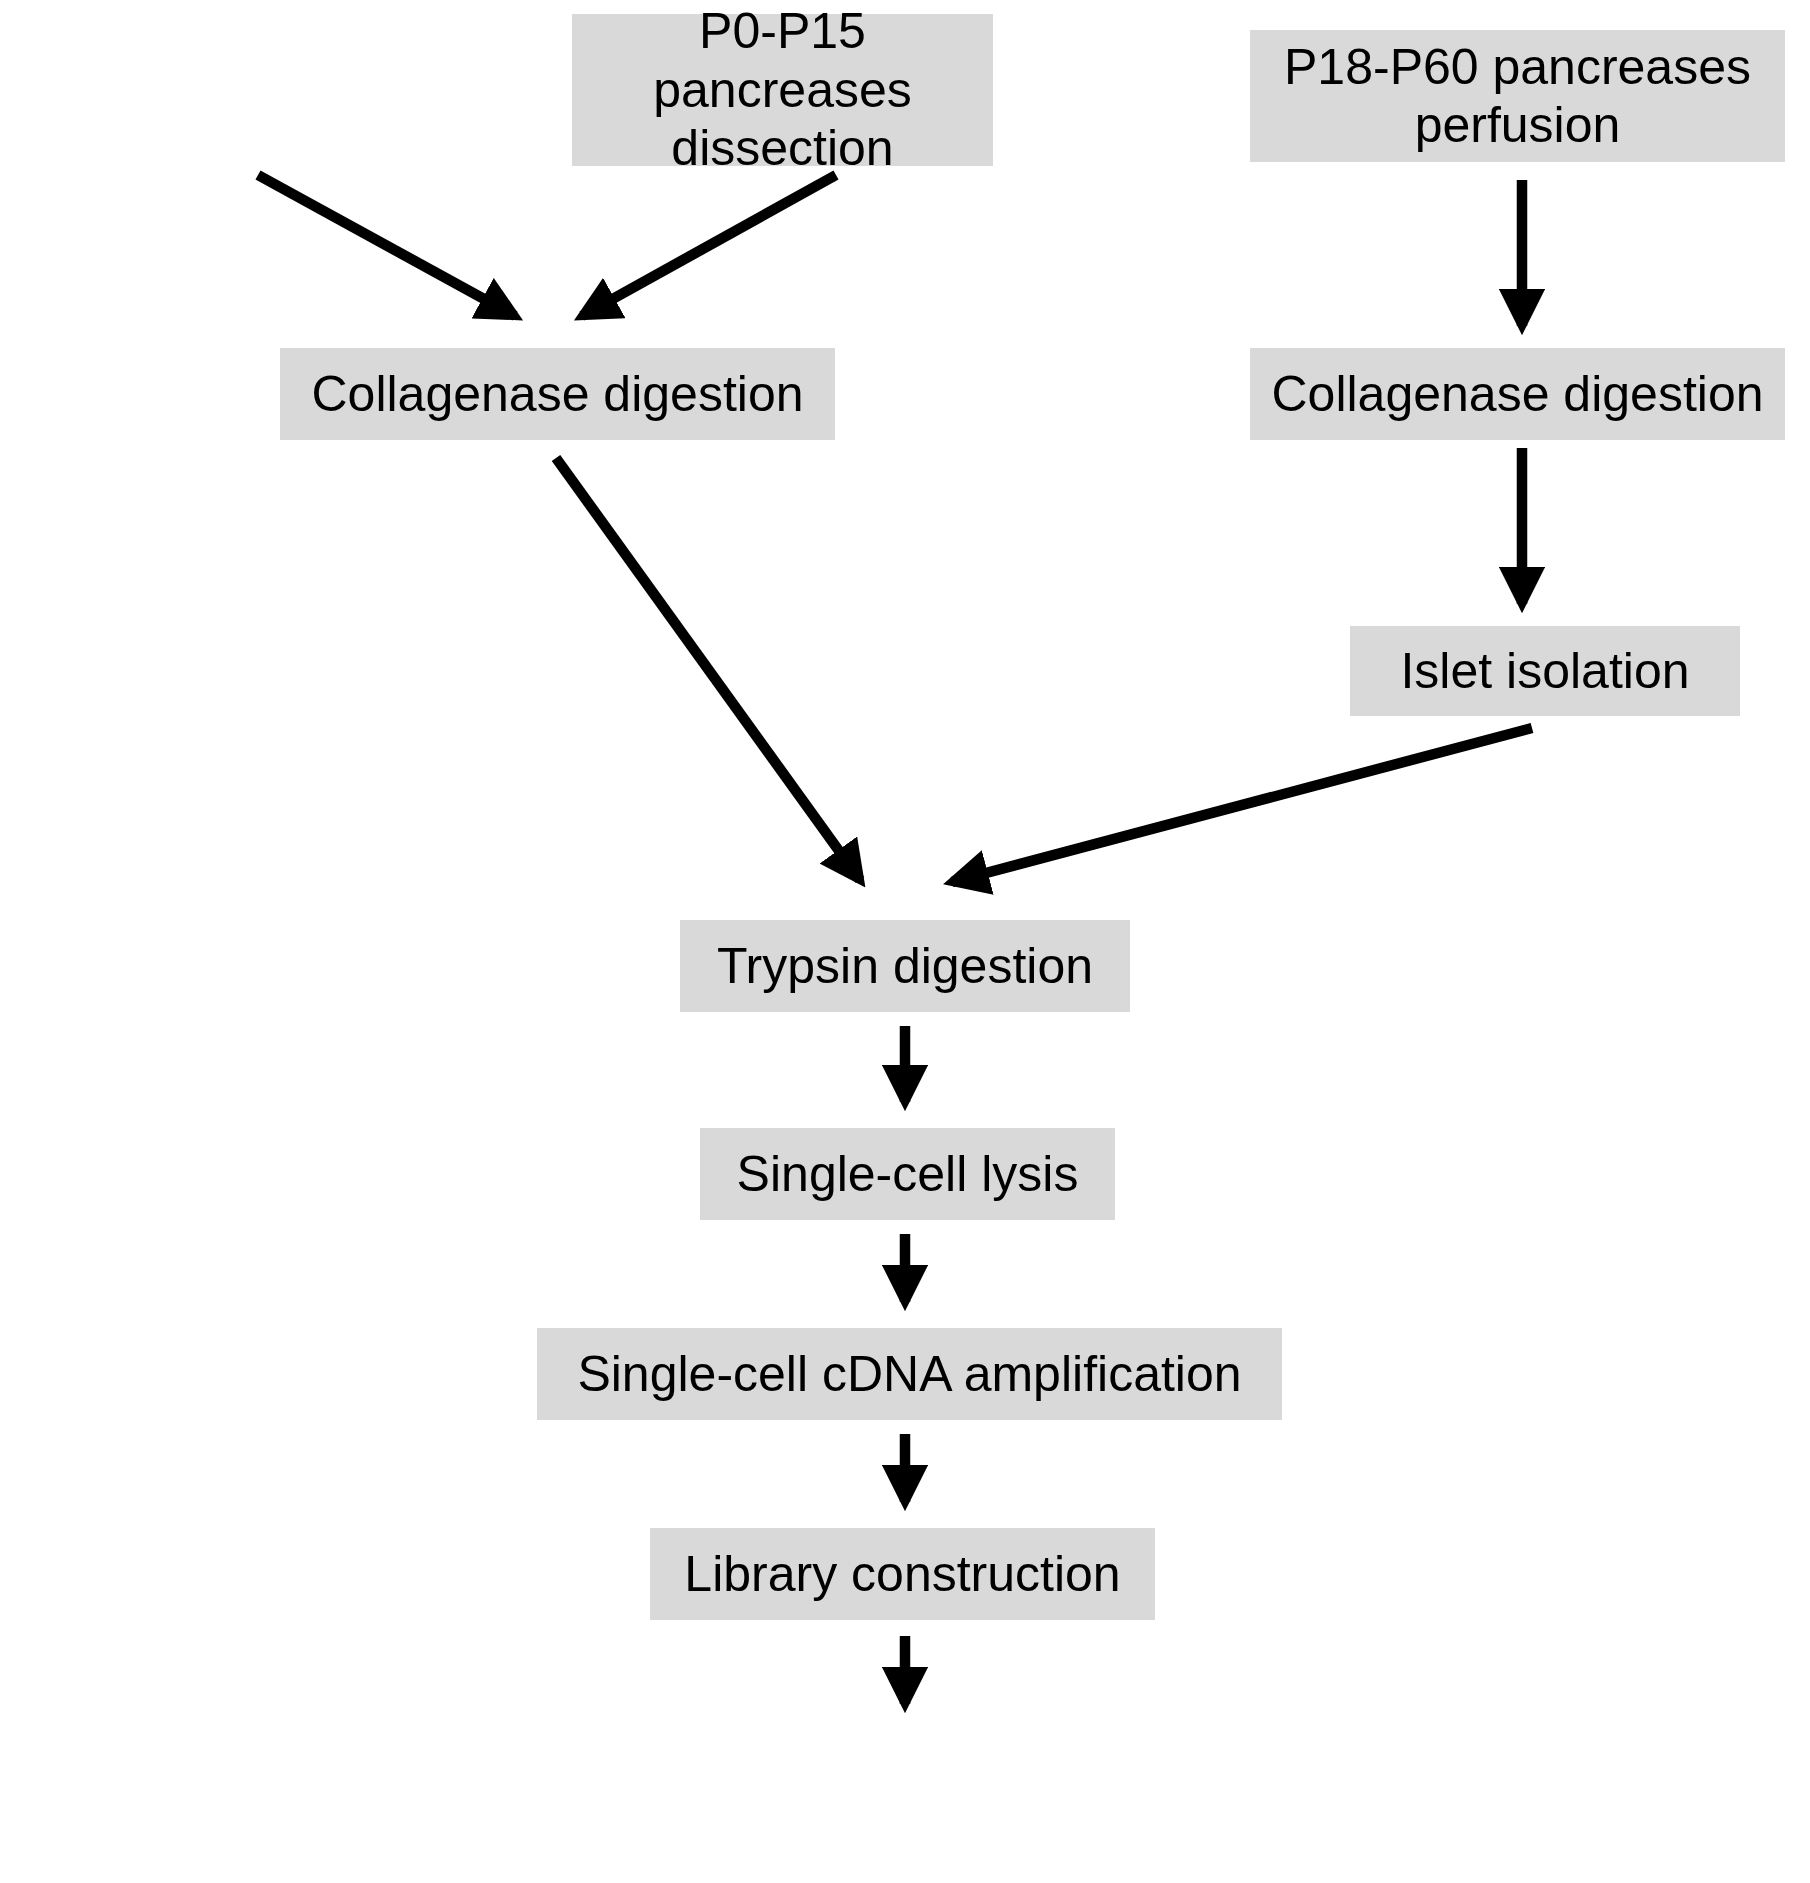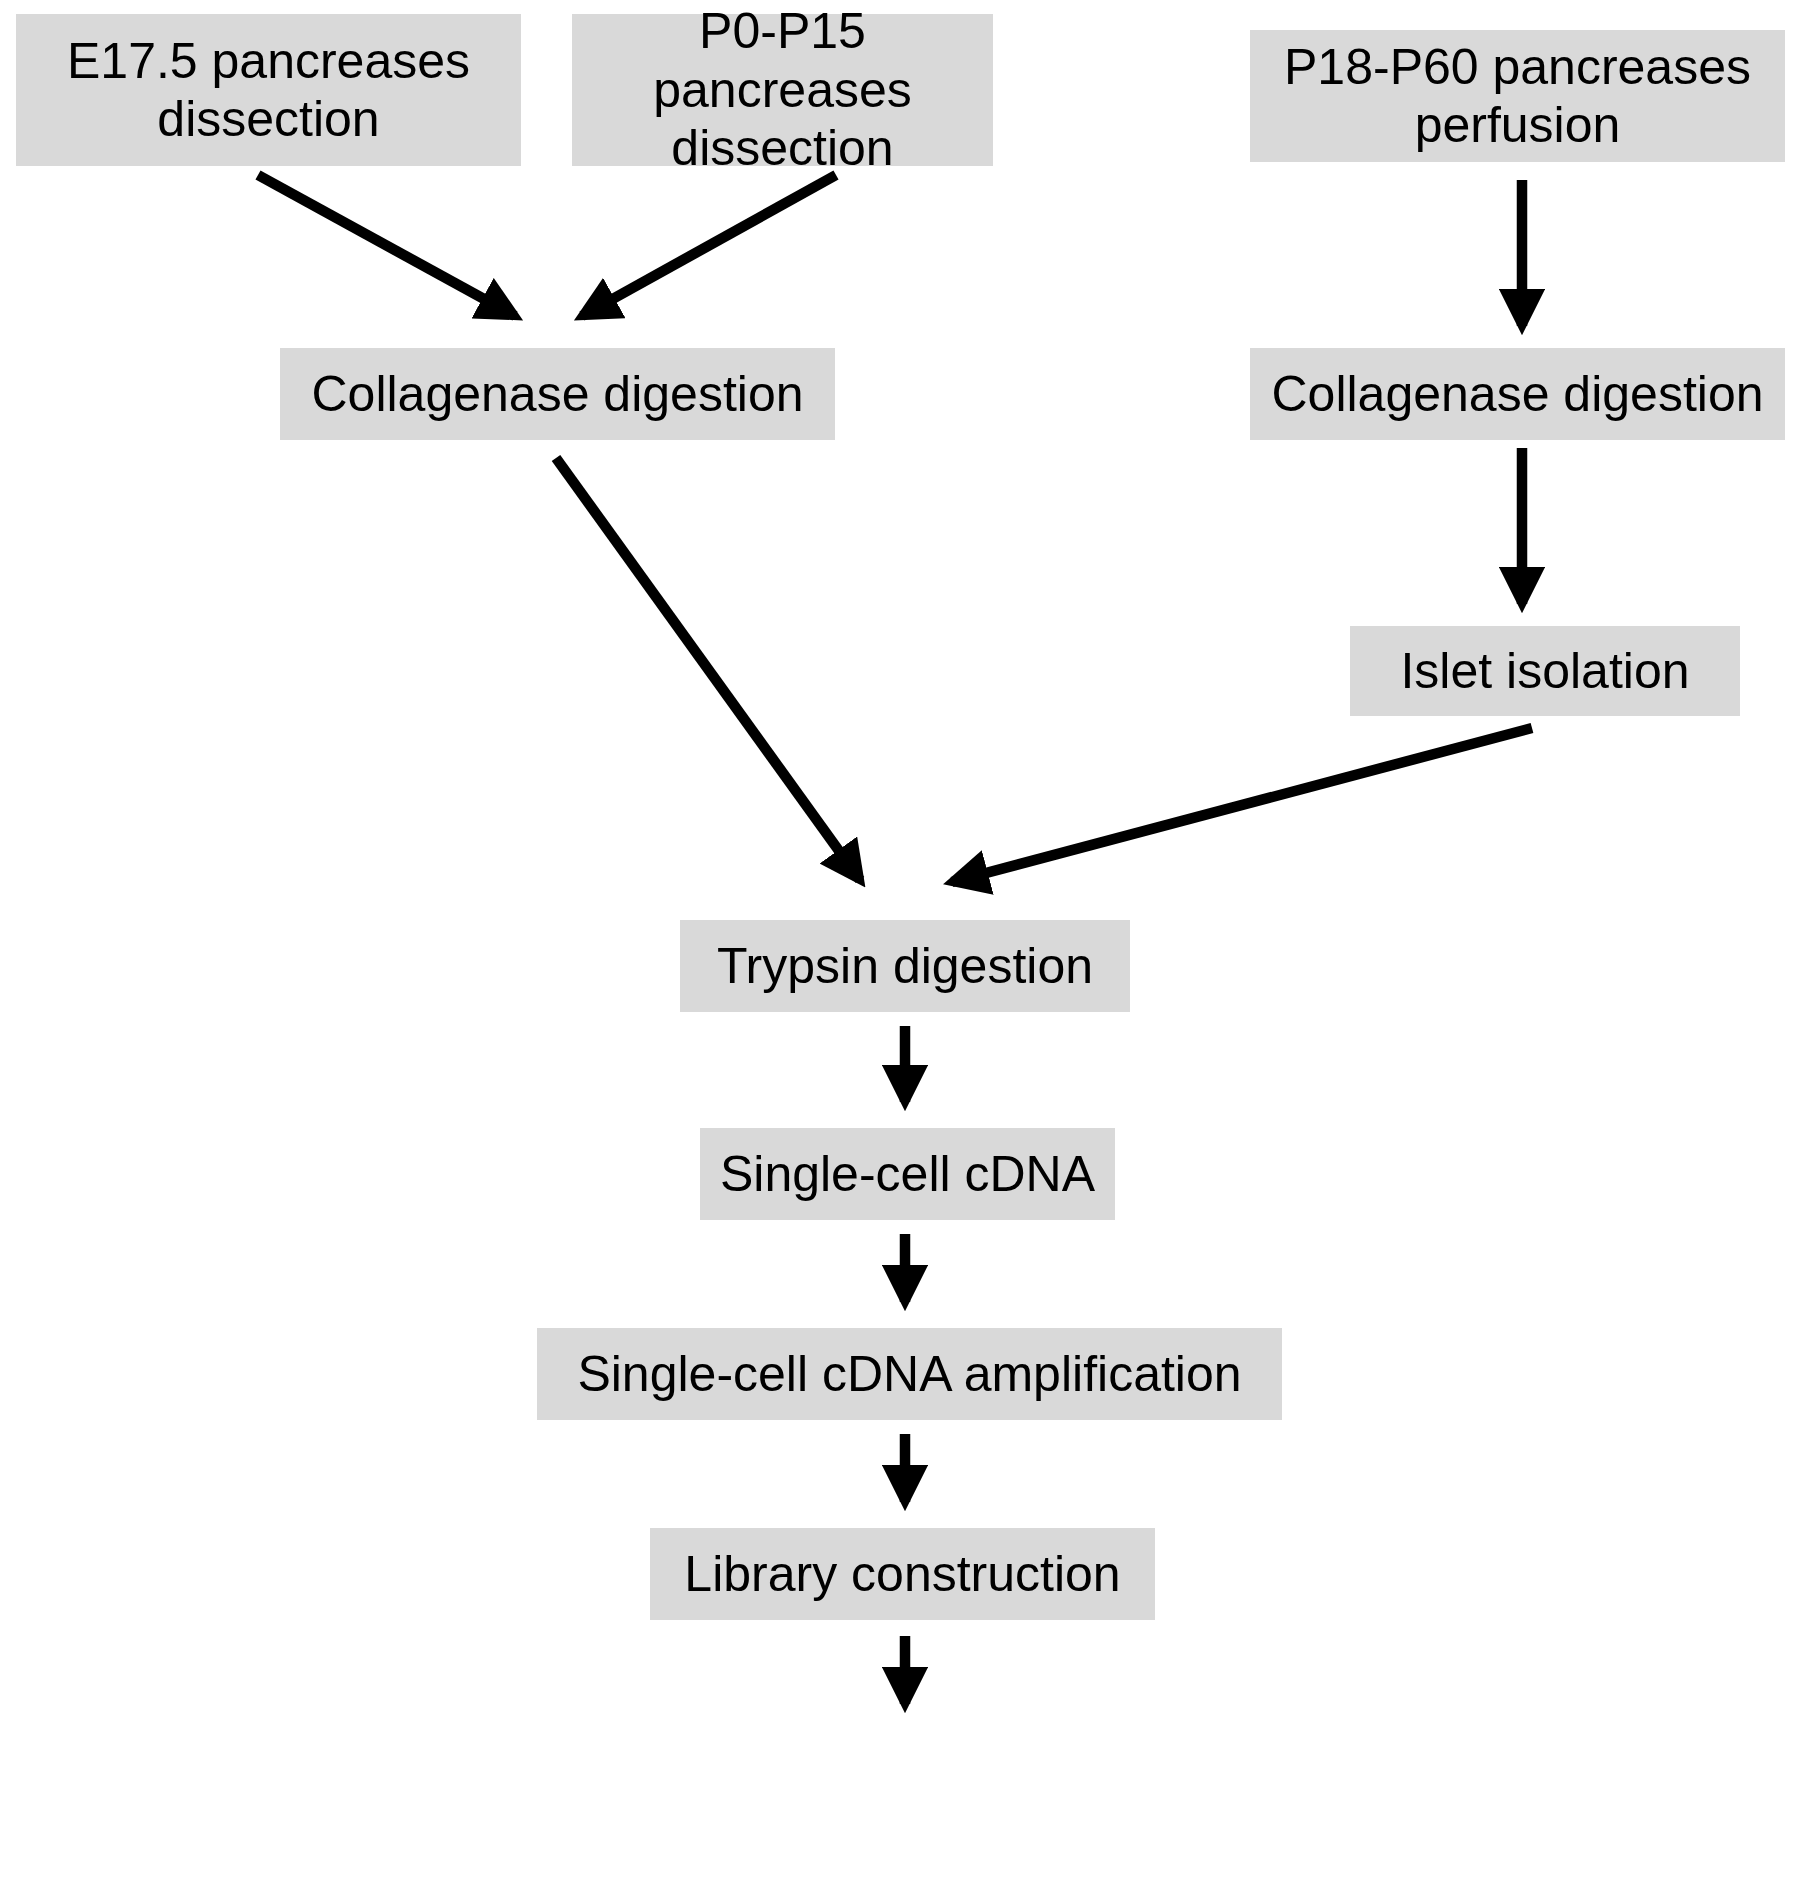--- a/index.html
+++ b/index.html
@@ -58,34 +58,33 @@
     <line x1="1522" y1="180" x2="1522" y2="326" marker-end="url(#ah)"></line>
     <line x1="1522" y1="448" x2="1522" y2="604" marker-end="url(#ah)"></line>
     <line x1="556" y1="458" x2="860" y2="880" marker-end="url(#ah)"></line>
     <line x1="1532" y1="728" x2="952" y2="882" marker-end="url(#ah)"></line>
     <line x1="905" y1="1026" x2="905" y2="1102" marker-end="url(#ah)"></line>
     <line x1="905" y1="1234" x2="905" y2="1302" marker-end="url(#ah)"></line>
     <line x1="905" y1="1434" x2="905" y2="1502" marker-end="url(#ah)"></line>
     <line x1="905" y1="1636" x2="905" y2="1704" marker-end="url(#ah)"></line>
   </svg>
 
-  <div class="node" style="left:16px;   top:14px;   width:505px; height:152px">E17.5 pancreases dissection</div>
 
   <div class="node" style="left:572px;  top:14px;   width:421px; height:152px">P0-P15 pancreases dissection</div>
 
   <div class="node" style="left:1250px; top:30px;   width:535px; height:132px">P18-P60 pancreases perfusion</div>
 
   <div class="node" style="left:280px;  top:348px;  width:555px; height:92px">Collagenase digestion</div>
 
   <div class="node" style="left:1250px; top:348px;  width:535px; height:92px">Collagenase digestion</div>
 
   <div class="node" style="left:1350px; top:626px;  width:390px; height:90px">Islet isolation</div>
 
   <div class="node" style="left:680px;  top:920px;  width:450px; height:92px">Trypsin digestion</div>
 
-  <div class="node" style="left:700px;  top:1128px; width:415px; height:92px">Single-cell cDNA</div>
+  <div class="node" style="left:700px;  top:1128px; width:415px; height:92px">Single-cell lysis</div>
 
   <div class="node" style="left:650px;  top:1528px; width:505px; height:92px">Library construction</div>
 
   <div class="node" style="left:537px;  top:1328px; width:745px; height:92px">Single-cell cDNA amplification</div>
 
 
 </div>
 
 </body></html>

